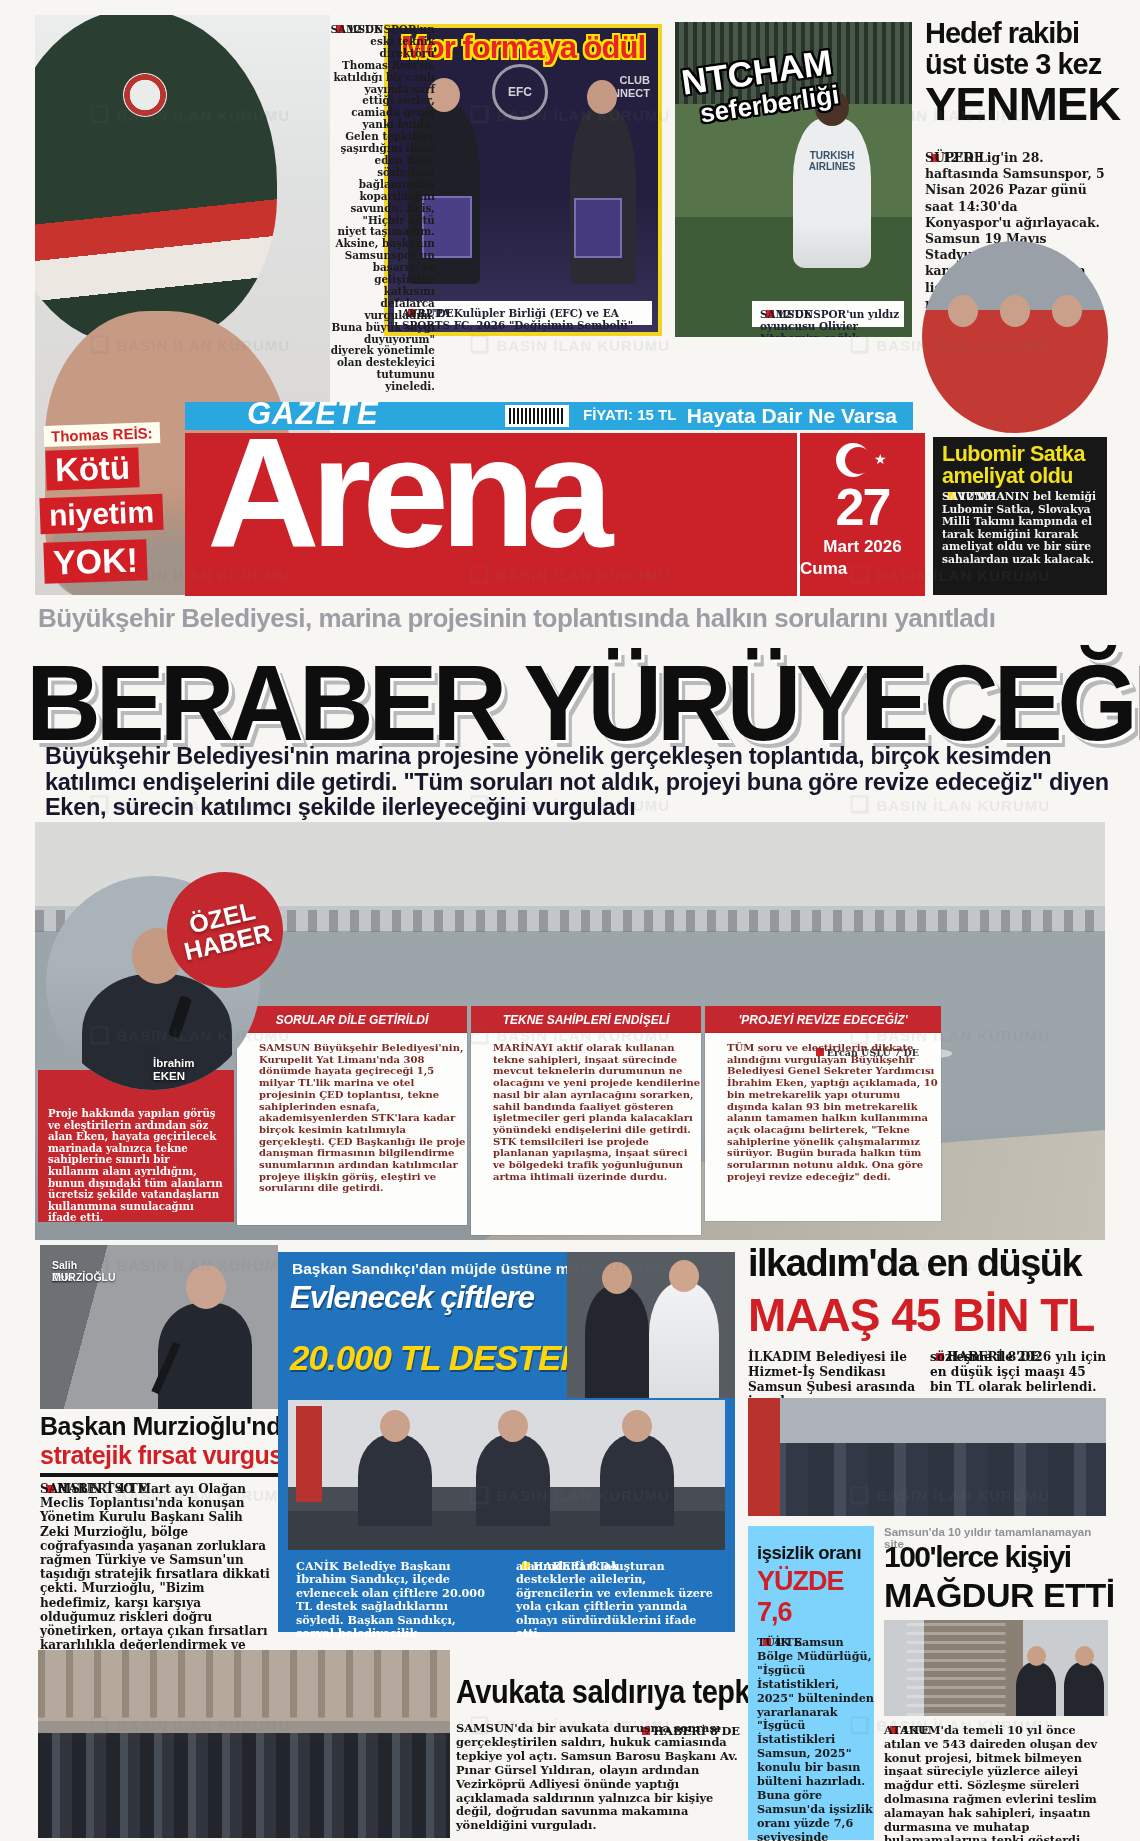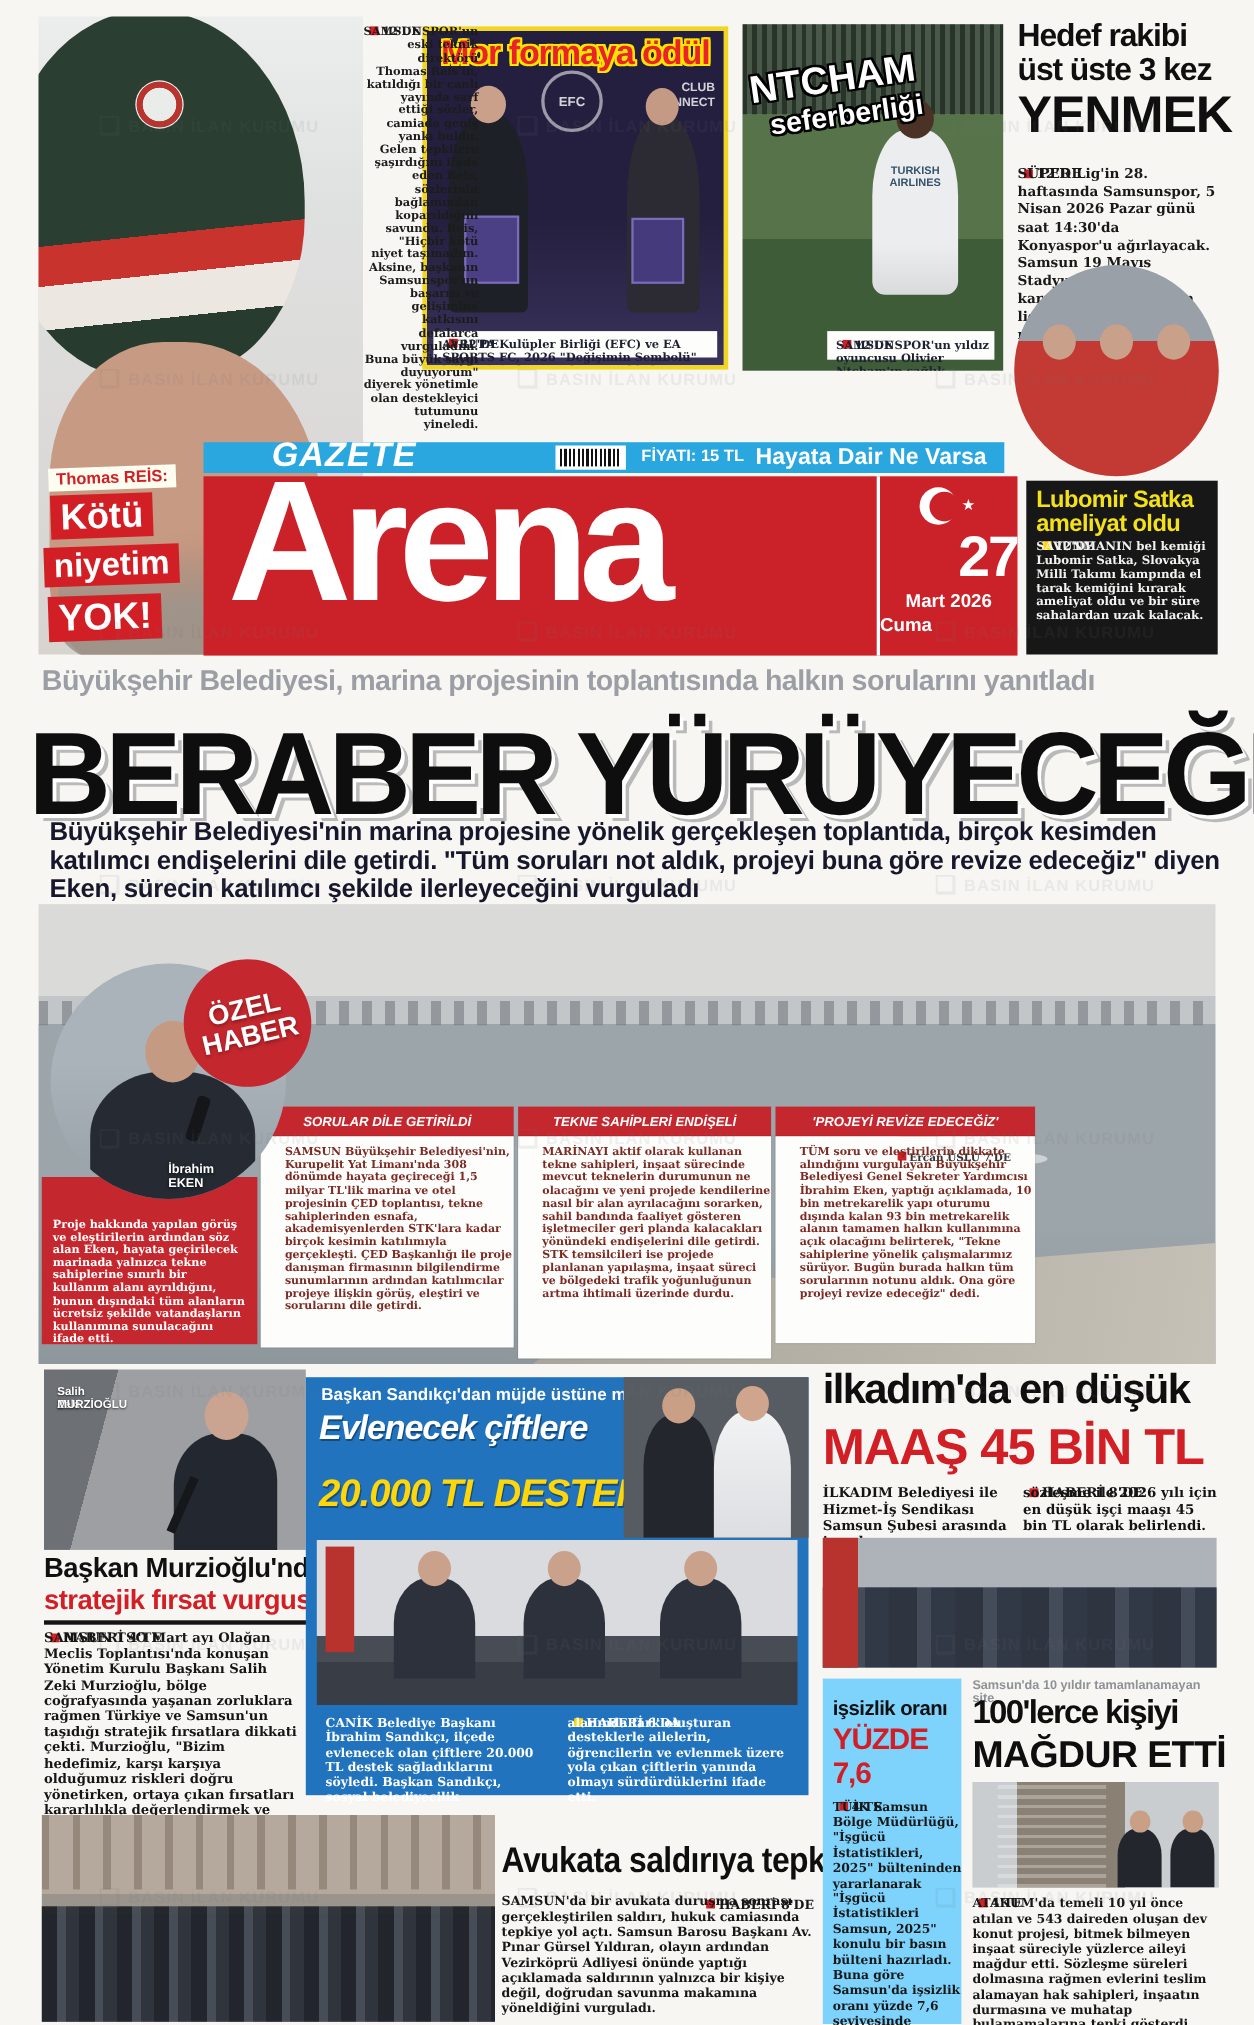--- a/index.html
+++ b/index.html
@@ -84,21 +84,21 @@
   .barcode::after { content:""; position:absolute; left:4px; top:3px; right:4px; bottom:3px;
     background:repeating-linear-gradient(90deg,#111 0 2px,transparent 2px 4px); }
   .price { left:398px; top:4px; font-weight:700; font-size:15px; color:#fff; }
   .slogan { right:16px; top:2px; font-weight:700; font-size:21px; color:#fff; }
   .mast-red { left:185px; top:433px; width:740px; height:163px; background:#cb2229; z-index:2; }
   .arena { left:22px; top:-26px; font-weight:900; font-size:156px; letter-spacing:-9px; color:#fff; line-height:1.1; }
   .datebox { right:0; top:0; width:128px; height:163px; border-left:3px solid #fff; }
   .flag-crescent { left:36px; top:10px; width:34px; height:34px; border-radius:50%; background:#fff; }
   .flag-crescent::after { content:""; position:absolute; left:9px; top:4px; width:27px; height:27px; border-radius:50%; background:#cb2229; }
   .flag-star { left:74px; top:18px; color:#fff; font-size:14px; }
-  .d-day { left:0; top:44px; width:100%; text-align:right; font-weight:900; font-size:52px; letter-spacing:-2px; color:#fff; }
+  .d-day { left:0; top:44px; width:100%; text-align:center; font-weight:900; font-size:52px; letter-spacing:-2px; color:#fff; }
   .d-my  { left:0; top:104px; width:100%; text-align:center; font-weight:700; font-size:17px; color:#fff; }
   .d-wd  { left:0; top:126px; width:100%; font-weight:700; font-size:17px; color:#fff; }
 
   
   .satka { left:933px; top:437px; width:174px; height:158px; background:#171717; padding:6px 9px; z-index:2; }
   .st-h { position:static; display:block; font-weight:900; font-size:21.5px; line-height:22px; letter-spacing:-0.5px; color:#f3e11a; }
   .st-body { position:static; display:block; margin-top:4px; font-family:"DejaVu Serif", serif; font-weight:700;
     font-size:10.7px; line-height:12.6px; color:#f2f2f0; }
 
   

